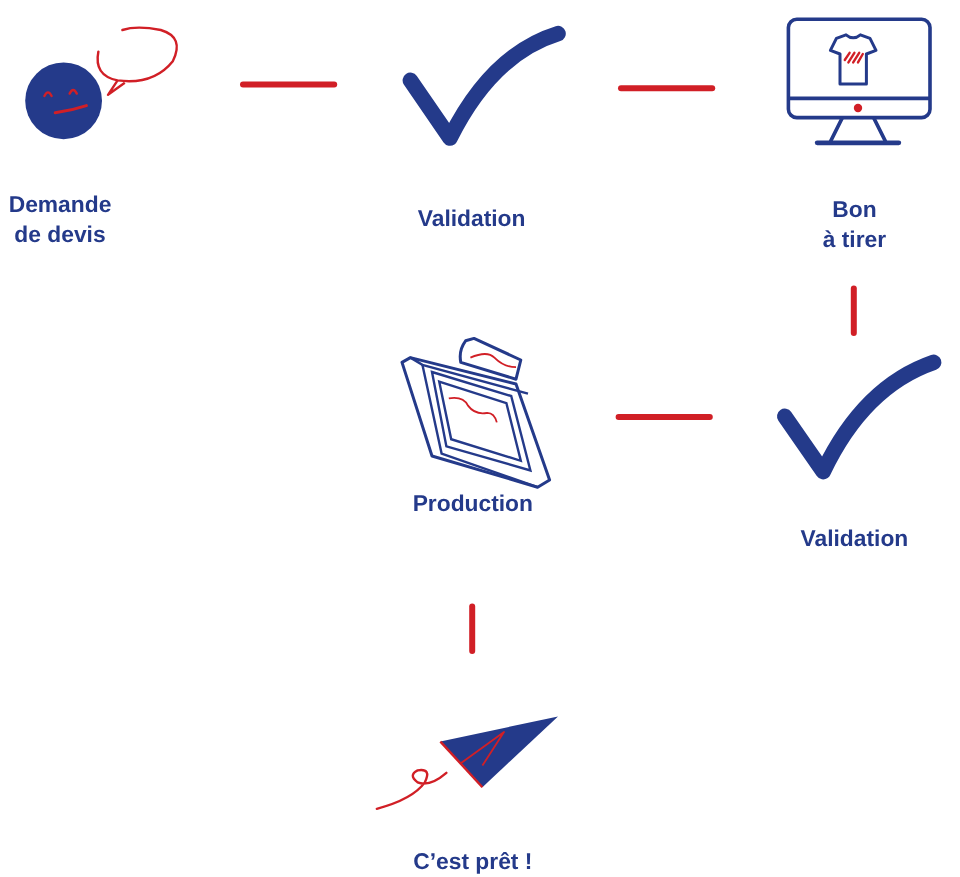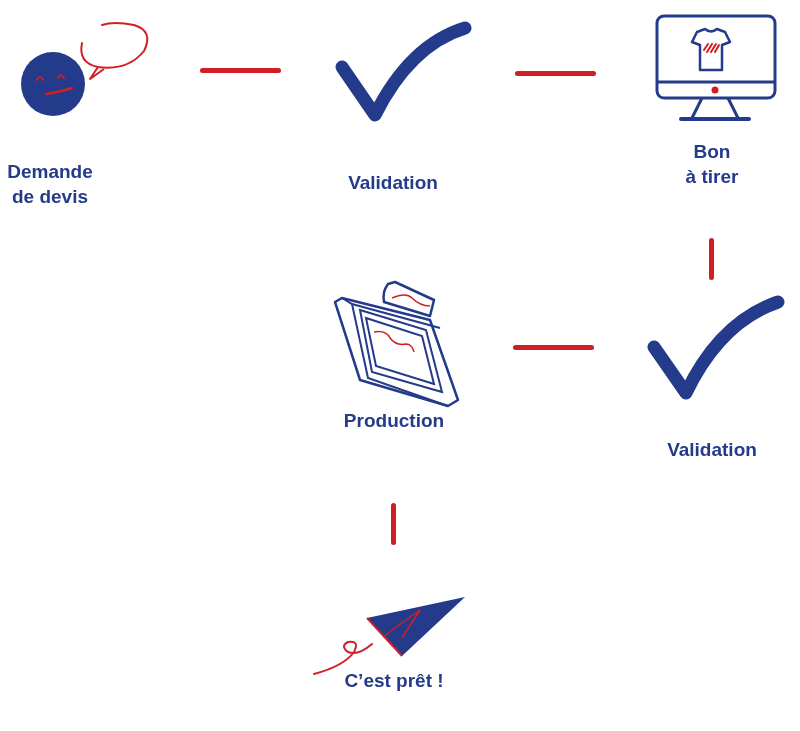--- a/index.html
+++ b/index.html
@@ -42,21 +42,21 @@
 <div>
   <svg style="left:650px;top:12px" width="130" height="115">
     <rect x="7" y="4" width="118" height="82" rx="7" fill="none" stroke="#243a8a" stroke-width="3"></rect>
     <line x1="7" y1="70" x2="125" y2="70" stroke="#243a8a" stroke-width="3"></line>
     <circle cx="65" cy="78" r="3.5" fill="#d11f26"></circle>
     <path d="M52 86 L42 106 M78 86 L88 106" stroke="#243a8a" stroke-width="3" fill="none"></path>
     <line x1="31" y1="107" x2="99" y2="107" stroke="#243a8a" stroke-width="4" stroke-linecap="round"></line>
     <path d="M55 17 L47 20 L42 30 L50 33 L50 58 L72 58 L72 33 L80 30 L75 20 L67 17 Q61 22 55 17 Z" fill="#fff" stroke="#243a8a" stroke-width="2.5" stroke-linejoin="round"></path>
     <path d="M54 38 l4 -6 M57 40 l5 -8 M61 40 l5 -8 M65 40 l4 -7" stroke="#d11f26" stroke-width="2" stroke-linecap="round"></path>
   </svg>
-  <div class="label" style="left:652px;top:139px;width:120px;">Bon
+  <div class="label" style="left:652px;top:163px;width:120px;">Bon
 à tirer</div>
 </div>
 
 <div class="conn v" style="left:709px;top:238px;height:42px;"></div>
 
 <div>
   <svg style="left:640px;top:290px" width="150" height="120">
     <path d="M14 57 L46 103 Q80 32 138 12" stroke="#243a8a" stroke-width="13" fill="none" stroke-linecap="round" stroke-linejoin="round"></path>
   </svg>
   <div class="label" style="left:642px;top:437px;width:140px;">Validation</div>
@@ -80,14 +80,14 @@
 
 <div class="conn v" style="left:391px;top:503px;height:42px;"></div>
 
 <div>
   <svg style="left:310px;top:592px" width="160" height="90">
     <path d="M57 26 L155 5 L92 64 Z" fill="#243a8a"></path>
     <path d="M57 26 L92 64" stroke="#d11f26" stroke-width="2"></path>
     <path d="M74 44 L110 18 L92 46" fill="none" stroke="#d11f26" stroke-width="1.5" stroke-linejoin="round"></path>
     <path d="M4 82 q30 -8 40 -22 q6 -12 -6 -10 q-8 4 0 10 q10 4 24 -8" fill="none" stroke="#d11f26" stroke-width="2" stroke-linecap="round"></path>
   </svg>
-  <div class="label" style="left:324px;top:668px;width:140px;">C’est prêt !</div>
+  <div class="label" style="left:324px;top:706px;width:140px;">C’est prêt !</div>
 </div>
 
 </body></html>

